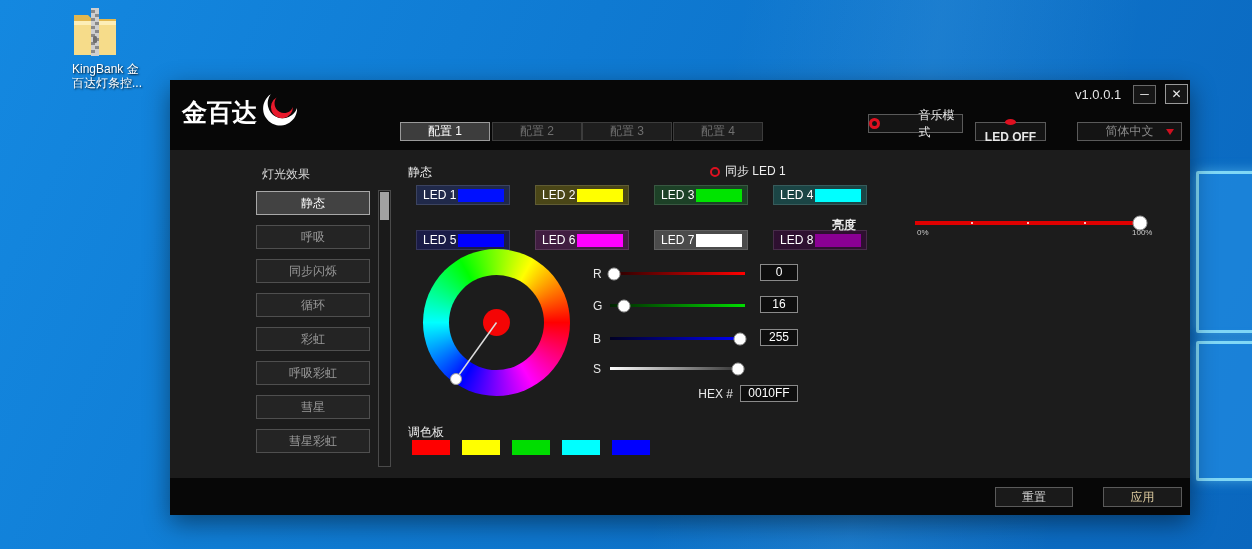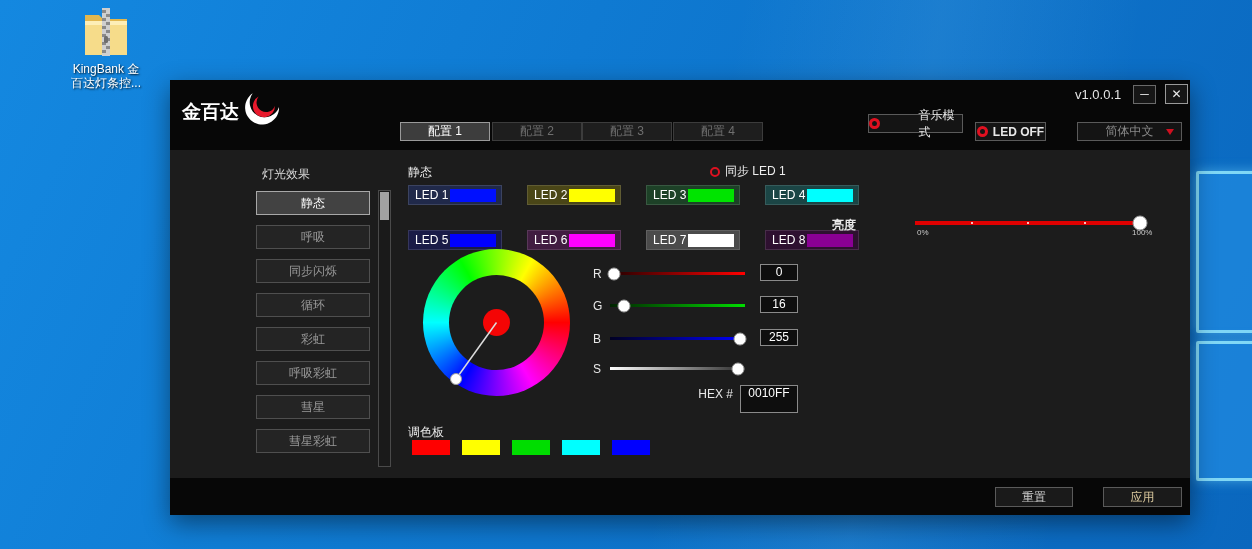--- a/index.html
+++ b/index.html
@@ -10,37 +10,37 @@
     background: linear-gradient(115deg,#1488e0 0%,#0f7ad2 40%,#0a67be 100%); }
   #desktop::before { content:""; position:absolute; inset:0;
     background: linear-gradient(100deg, rgba(255,255,255,0) 55%, rgba(160,225,255,0.10) 70%, rgba(255,255,255,0) 85%); }
 
   
   .wallpane { position:absolute; border:3px solid rgba(140,225,248,0.9);
     background:rgba(40,150,235,0.55); border-radius:2px;
     box-shadow:0 0 12px rgba(120,220,255,0.5); }
 
   
-  #desk-icon { position:absolute; left:60px; top:6px; width:92px; text-align:center; cursor:default; }
+  #desk-icon { position:absolute; left:72px; top:6px; width:92px; text-align:left; cursor:default; }
   #desk-icon .lbl { color:#fff; font-size:12px; line-height:14px;
     text-shadow:1px 1px 2px rgba(0,0,0,0.9); }
 
   
   #win { position:absolute; left:170px; top:80px; width:1020px; height:435px;
     background:#070707; box-shadow:0 8px 24px rgba(0,0,0,0.45); color:#ddd; font-size:12px; }
   #content-bg { position:absolute; left:0; top:70px; width:1020px; height:328px; background:#1c1c1c; }
 
   
   .version { color:#e5e5e5; font-size:13px; }
   .winbtn { width:23px; height:19px; background:#161616; border:1px solid #6a6a6a;
     color:#eee; text-align:center; line-height:17px; font-size:12px; cursor:pointer; }
 
   
   .brand { color:#e8192c; font-size:27px; font-weight:bold; font-style:italic; letter-spacing:-1px; }
-  .brand-cn { color:#fff; font-size:19px; font-weight:bold; margin-left:2px; }
+  .brand-cn { color:#fff; font-size:25px; font-weight:bold; margin-left:2px; }
 
   
   .tab { height:19px; background:#1e1e1e; border:1px solid #3c3c3c; color:#6f6f6f;
     text-align:center; line-height:17px; cursor:pointer; }
   .tab.active { background:#3d3d3d; border-color:#9a9a9a; color:#fff; }
   .topbtn { height:19px; background:#141414; border:1px solid #5a5a5a; color:#e8e8e8;
     display:flex; align-items:center; justify-content:center; gap:5px; cursor:pointer; }
   .redring { width:11px; height:11px; border:3px solid #e01020; border-radius:50%; }
   .lang { color:#8a8a8a; }
   .dd-arrow { position:absolute; right:7px; top:6px; width:0; height:0;
@@ -77,21 +77,21 @@
   .sl-label { color:#e8e8e8; font-size:12px; }
   .sl-track { left:440px; width:135px; height:3px; position:absolute; }
   .track-r { background:linear-gradient(to right,#230000,#ff0000); }
   .track-g { background:linear-gradient(to right,#002300,#00dd00); }
   .track-b { background:linear-gradient(to right,#000023,#0000ff); }
   .track-s { background:linear-gradient(to right,#ffffff,#2b2b2b); }
   .sl-handle { position:absolute; top:50%; width:13px; height:13px; border-radius:50%;
     background:#fff; border:1px solid #9a9a9a; transform:translate(-50%,-50%); cursor:pointer; }
   .valbox { left:590px; width:38px; height:17px; background:#0e0e0e; border:1px solid #8a8a8a;
     color:#fff; text-align:center; line-height:15px; font-size:12px; }
-  .hexbox { width:58px; height:28px; background:#0e0e0e; border:1px solid #8a8a8a;
+  .hexbox { width:58px; height:17px; background:#0e0e0e; border:1px solid #8a8a8a;
     color:#fff; text-align:center; line-height:15px; font-size:12px; }
 
   
   .pal { width:38px; height:15px; cursor:pointer; }
 
   
   #bright-track { left:745px; top:141px; width:225px; height:4px; background:#e00000; position:absolute; cursor:pointer; }
   .tick { position:absolute; top:1px; width:2px; height:2px; background:#fff; border-radius:50%; }
   #bright-handle { position:absolute; top:50%; width:15px; height:15px; border-radius:50%;
     background:#fff; border:1px solid #999; transform:translate(-50%,-50%); }
@@ -151,21 +151,21 @@
 
     <div class="abs tab active" style="left:230px; top:42px; width:90px;">配置 1</div>
     <div class="abs tab" style="left:322px; top:42px; width:90px;">配置 2</div>
     <div class="abs tab" style="left:412px; top:42px; width:90px;">配置 3</div>
     <div class="abs tab" style="left:503px; top:42px; width:90px;">配置 4</div>
 
     <div class="abs topbtn" style="left:698px; top:34px; width:95px;gap:39px;">
       <span class="redring"></span>
       <span>音乐模式</span>
     </div>
-    <div class="abs topbtn" style="left:805px; top:42px; width:71px; font-weight:bold;">
+    <div class="abs topbtn" style="left:805px; top:42px; width:71px; font-weight:bold;flex-direction:column;">
       <span class="redring"></span>
       <span>LED OFF</span>
     </div>
     <div class="abs topbtn" style="left:907px; top:42px; width:105px; position:absolute;">
       <span class="lang">简体中文</span>
       <span class="dd-arrow"></span>
     </div>
 
 
     <div class="abs fx-title" style="left:92px; top:86px;">灯光效果</div>
@@ -180,21 +180,21 @@
     <div class="abs" id="scroll-track">
       <div id="scroll-thumb"></div>
     </div>
 
     <div class="abs" style="left:238px; top:84px; color:#eee;">静态</div>
     <div class="abs syncrow" style="left:540px; top:83px;">
       <span class="syncring"></span>
       <span>同步 LED 1</span>
     </div>
 
-    <div class="abs" style="left:238px; top:105px; display:grid; grid-template-columns:repeat(4,94px); grid-auto-rows:20px; column-gap:3px; row-gap:2px;gap:25px;">
+    <div class="abs" style="left:246px; top:105px; display:grid; grid-template-columns:repeat(4,94px); grid-auto-rows:20px; column-gap:3px; row-gap:2px;gap:25px;">
       <div class="ledcell" style="background-color: rgb(32, 41, 74);">
           <span class="nm">LED 1</span>
           <span class="sw" style="background-color: rgb(0, 16, 255);"></span>
         </div>
       <div class="ledcell" style="background-color: rgb(74, 70, 23); justify-content: space-between;">
           <span class="nm">LED 2</span>
           <span class="sw" style="background-color: rgb(255, 255, 0);"></span>
         </div>
       <div class="ledcell" style="background-color: rgb(29, 65, 39);">
           <span class="nm">LED 3</span>

